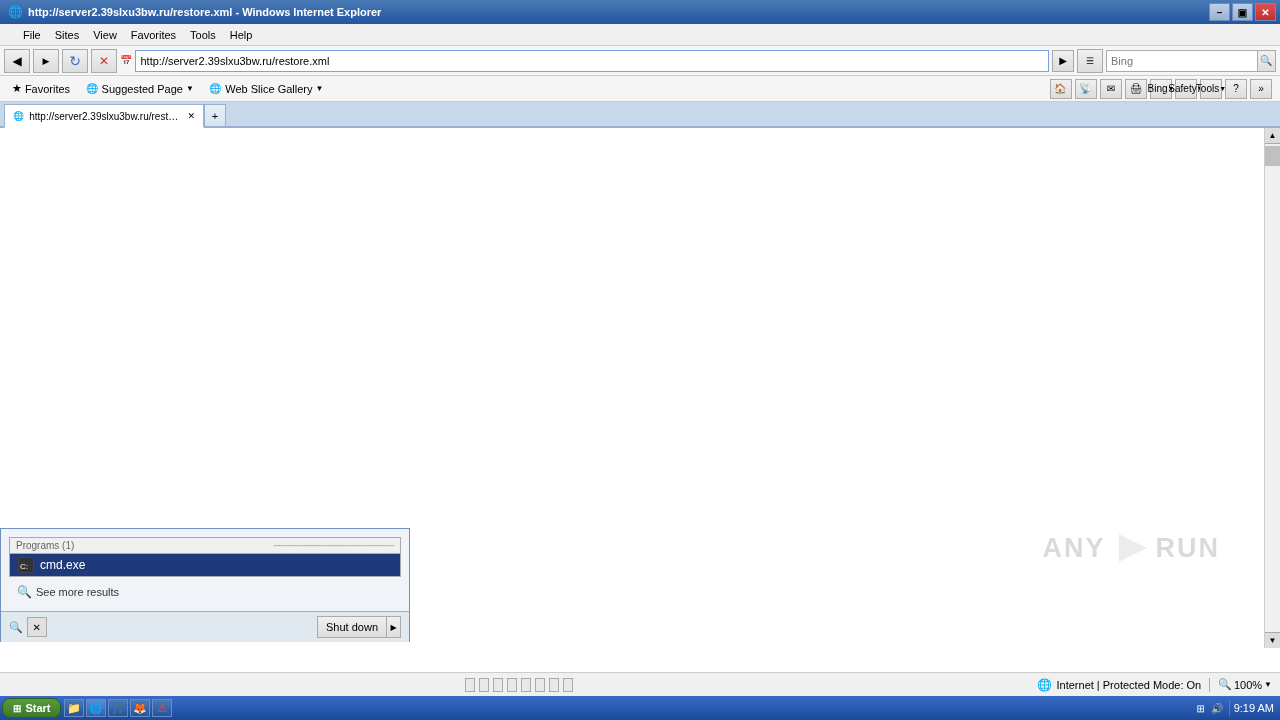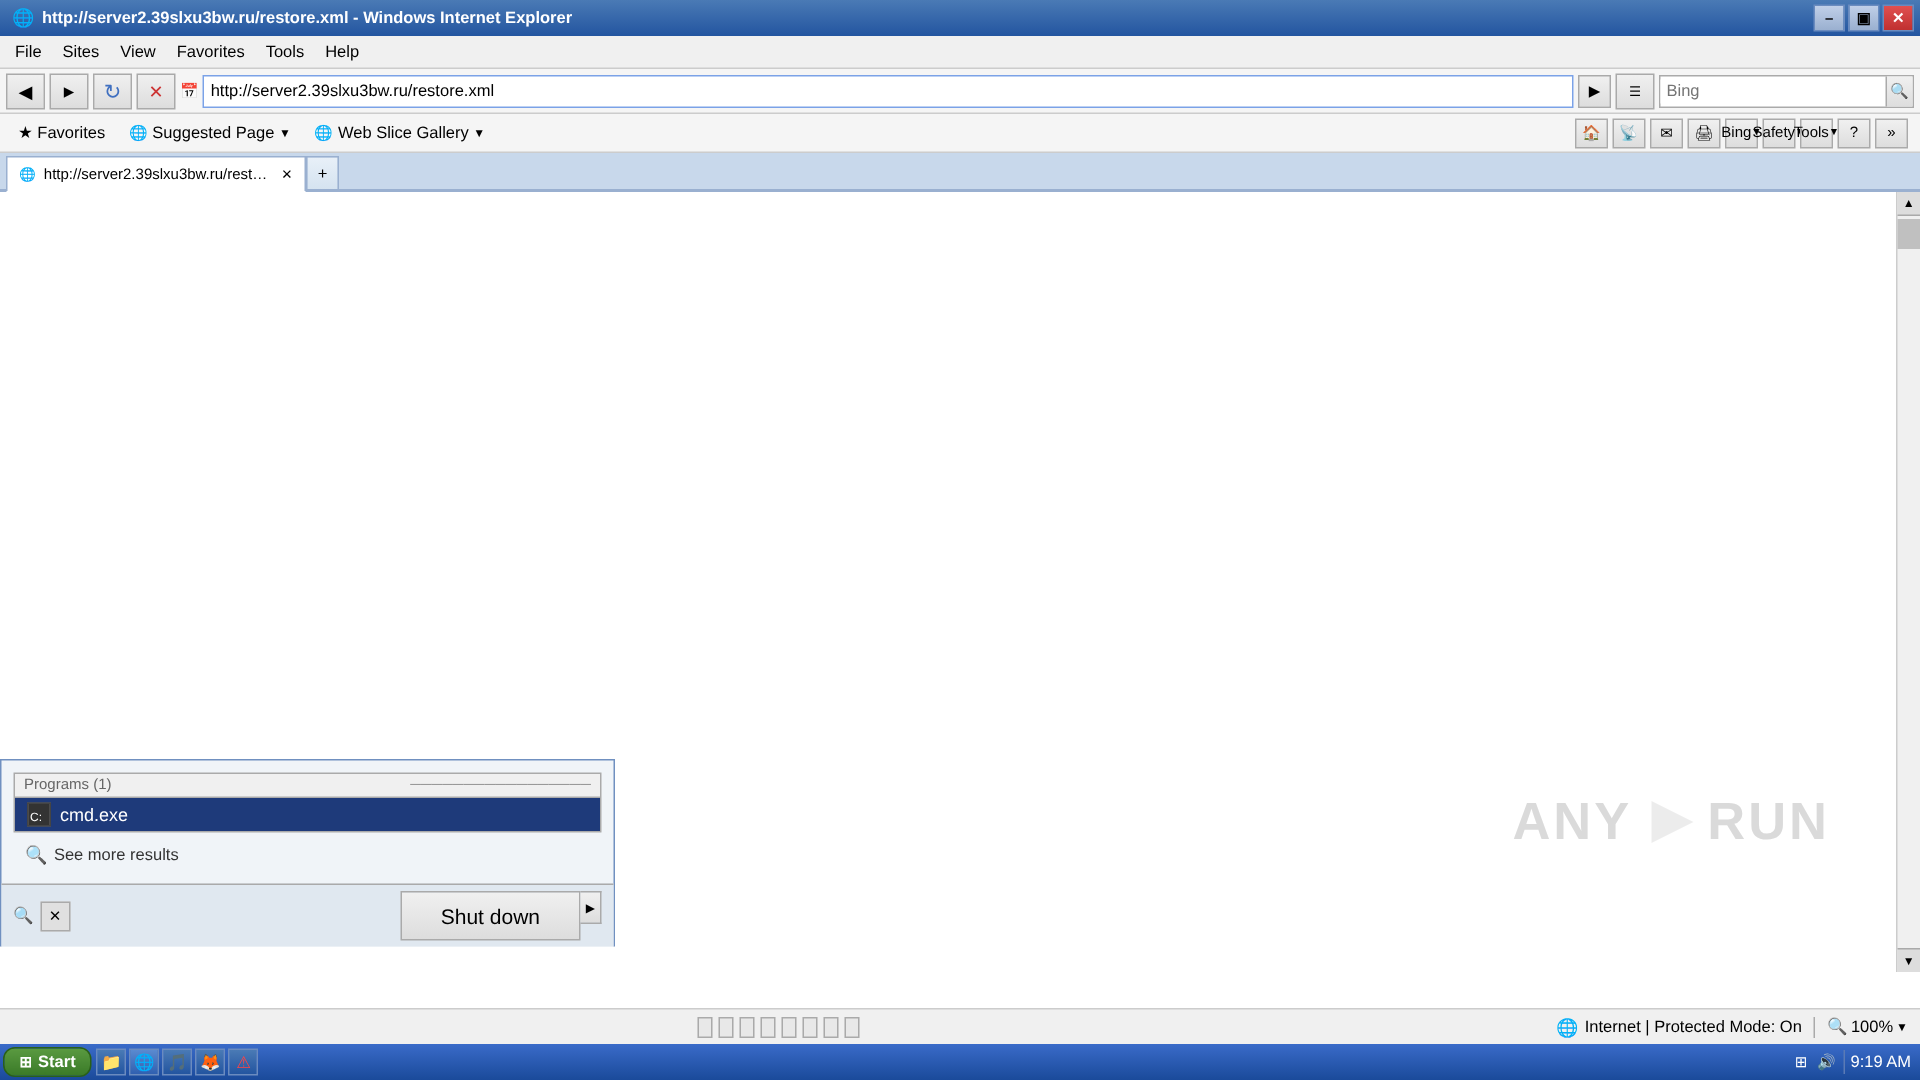--- a/index.html
+++ b/index.html
@@ -51,21 +51,21 @@
       background: linear-gradient(to bottom, #e05050, #c03030);
       color: white;
     }
 
     
     .menu-bar {
       background: #f0f0f0;
       height: 22px;
       display: flex;
       align-items: center;
-      padding: 0 4px;
+      padding: 0 17px;
       border-bottom: 1px solid #ccc;
       gap: 2px;
     }
     .menu-item {
       padding: 2px 6px;
       font-size: 11px;
       cursor: pointer;
     }
 
     
@@ -416,24 +416,24 @@
       border: 1px solid #aaa;
       cursor: pointer;
       display: flex;
       align-items: center;
       justify-content: center;
       font-size: 10px;
     }
     .shutdown-btn {
       background: linear-gradient(to bottom, #f0f0f0, #ddd);
       border: 1px solid #aaa;
-      font-size: 14px;
-      padding: 2px 26px;
-      cursor: pointer;
-      height: 33px;
+      font-size: 11px;
+      padding: 2px 8px;
+      cursor: pointer;
+      height: 22px;
       display: flex;
       align-items: center;
     }
     .shutdown-arrow {
       background: linear-gradient(to bottom, #f0f0f0, #ddd);
       border: 1px solid #aaa;
       border-left: none;
       width: 14px;
       height: 22px;
       cursor: pointer;
@@ -447,21 +447,21 @@
     .watermark {
       position: absolute;
       bottom: 80px;
       right: 60px;
       opacity: 0.3;
       display: flex;
       align-items: center;
       gap: 5px;
     }
     .watermark-text {
-      font-size: 35px;
+      font-size: 27px;
       font-weight: bold;
       color: #888;
       letter-spacing: 2px;
     }
     .watermark-logo {
       width: 40px;
       height: 40px;
     }
   </style>
 </head>
@@ -564,21 +564,21 @@
     </svg>
     <span class="watermark-text">RUN</span>
   </div>
 
   <div class="right-scrollbar" style="position:absolute; right:0; top:0; bottom:0;">
     <div style="width:100%; height:16px; background:#ddd; border-bottom:1px solid #aaa; display:flex; align-items:center; justify-content:center; font-size:8px; cursor:pointer;">▲</div>
     <div style="width:100%; height:20px; background:#c0c0c0; margin-top:2px;"></div>
     <div style="position:absolute; bottom:0; width:100%; height:16px; background:#ddd; border-top:1px solid #aaa; display:flex; align-items:center; justify-content:center; font-size:8px; cursor:pointer;">▼</div>
   </div>
 
-  <div class="start-menu" style="bottom:17px; position:absolute; left:0; width:410px;">
+  <div class="start-menu" style="bottom:6px; position:absolute; left:0; width:410px;">
     <div class="start-menu-content">
       <div class="programs-section">
         <div class="programs-header">
           <span>Programs (1)</span>
           <span style="float:right; cursor:pointer; color:#999;">─────────────────</span>
         </div>
         <div class="program-item">
           <div class="program-icon">
             <svg width="14" height="14" viewBox="0 0 14 14">
               <rect width="14" height="14" fill="#333"></rect>

